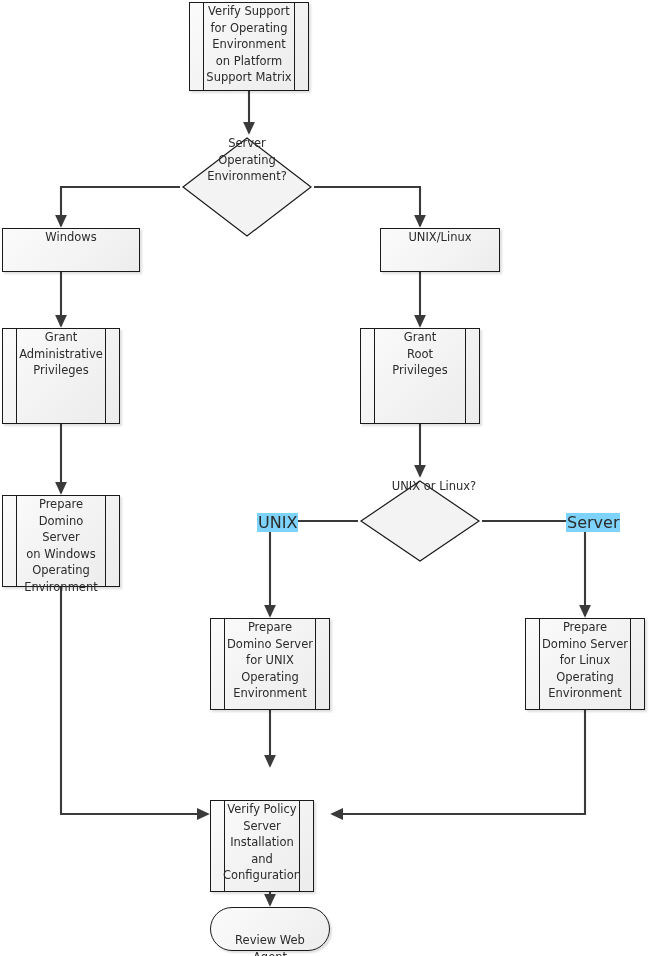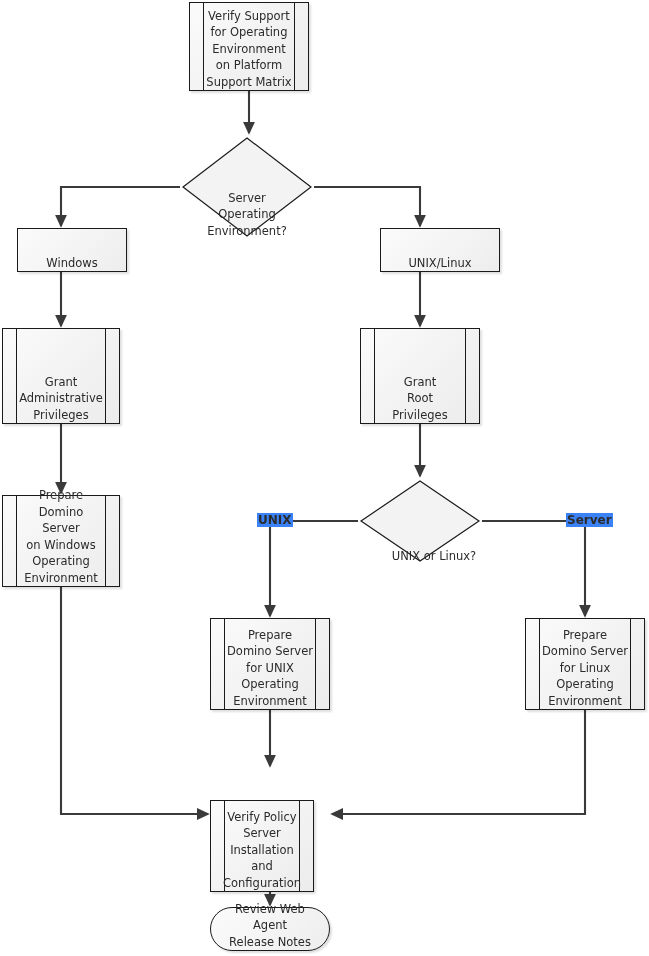--- a/index.html
+++ b/index.html
@@ -17,21 +17,21 @@
   #canvas {
     position: absolute;
     left: 0; top: 0;
     width: 649px;
     height: 956px;
   }
   .node {
     position: absolute;
     box-sizing: border-box;
     display: flex;
-    align-items: flex-end;
+    align-items: flex-start;
     justify-content: center;
     text-align: center;
     color: #2b2b2b;
     font-size: 11.5px;
     line-height: 16.5px;
     z-index: 3;
   }
   
   .proc {
     border: 1.2px solid #1a1a1a;
@@ -74,27 +74,26 @@
   .diamond svg {
     position: absolute;
     left: 0; top: 0;
     width: 100%;
     height: 100%;
     z-index: 1;
   }
 
   .edge-label {
     position: absolute;
-    font-size: 12px;
+    font-size: 16px;
     color: #2b2b2b;
-    background: #3b82f6;
+    background: #7dd3fc;
     padding: 0 1px;
     z-index: 4;
     white-space: nowrap;
-    font-weight: bold;
   }
 </style>
 </head>
 <body>
 
 <svg id="canvas" viewBox="0 0 649 956" xmlns="http://www.w3.org/2000/svg">
   <defs>
     <marker id="arrow" viewBox="0 0 10 10" refX="8.6" refY="5" markerWidth="6.2" markerHeight="6.2" orient="auto-start-reverse">
       <path d="M 0 0.4 L 10 5 L 0 9.6 z" fill="#3a3a3a"></path>
     </marker>
@@ -141,21 +140,21 @@
 
 <div class="node diamond" style="left:180px; top:135px; width:134px; height:104px;">
   <svg viewBox="0 0 134 104" preserveAspectRatio="none">
     <polygon points="67,3 131,52 67,101 3,52" fill="#f3f3f3" stroke="#1a1a1a" stroke-width="1.2"></polygon>
   </svg>
   <span class="dtext" style="white-space:pre-line;">Server
 Operating
 Environment?</span>
 </div>
 
-<div class="node rect" style="left:17px; top:228px; width:110px; height:44px;">
+<div class="node rect" style="left:2px; top:228px; width:138px; height:44px;">
   <span style="white-space:pre-line;">Windows</span>
 </div>
 
 <div class="node rect" style="left:380px; top:228px; width:120px; height:44px;">
   <span style="white-space:pre-line;">UNIX/Linux</span>
 </div>
 
 <div class="node proc" style="left:2px; top:328px; width:118px; height:96px;">
   <span class="bar left"></span>
   <span class="bar right"></span>

